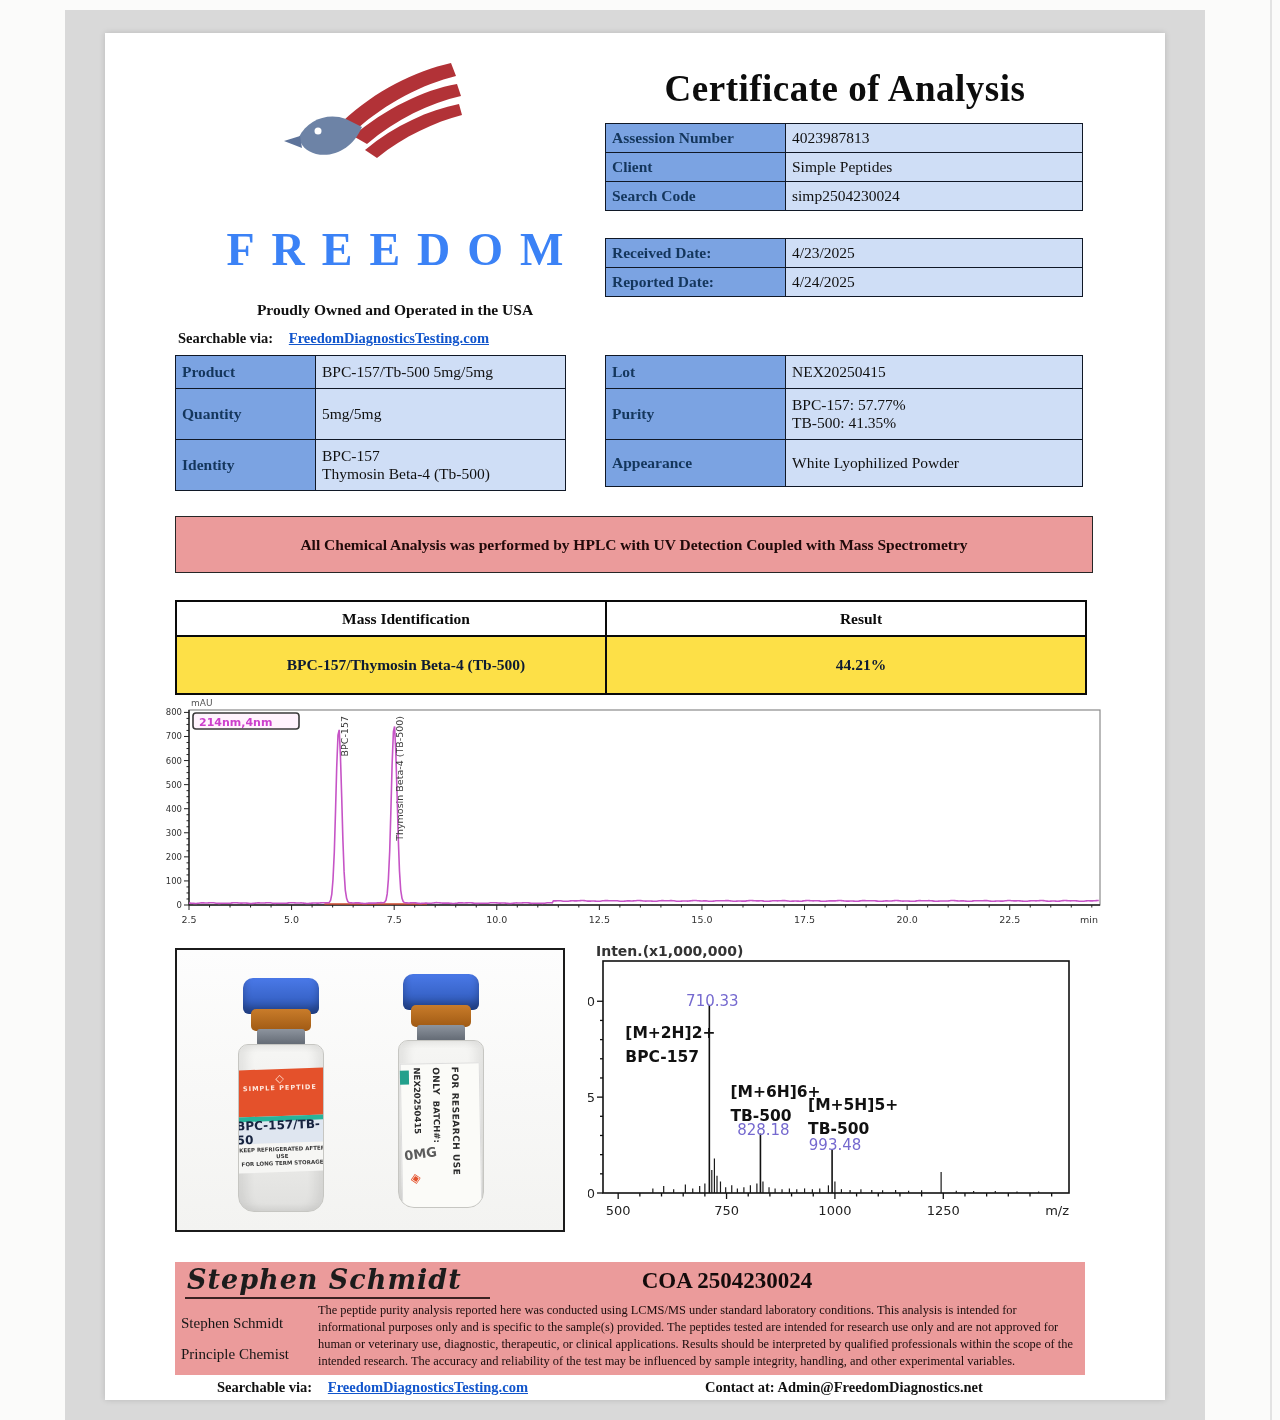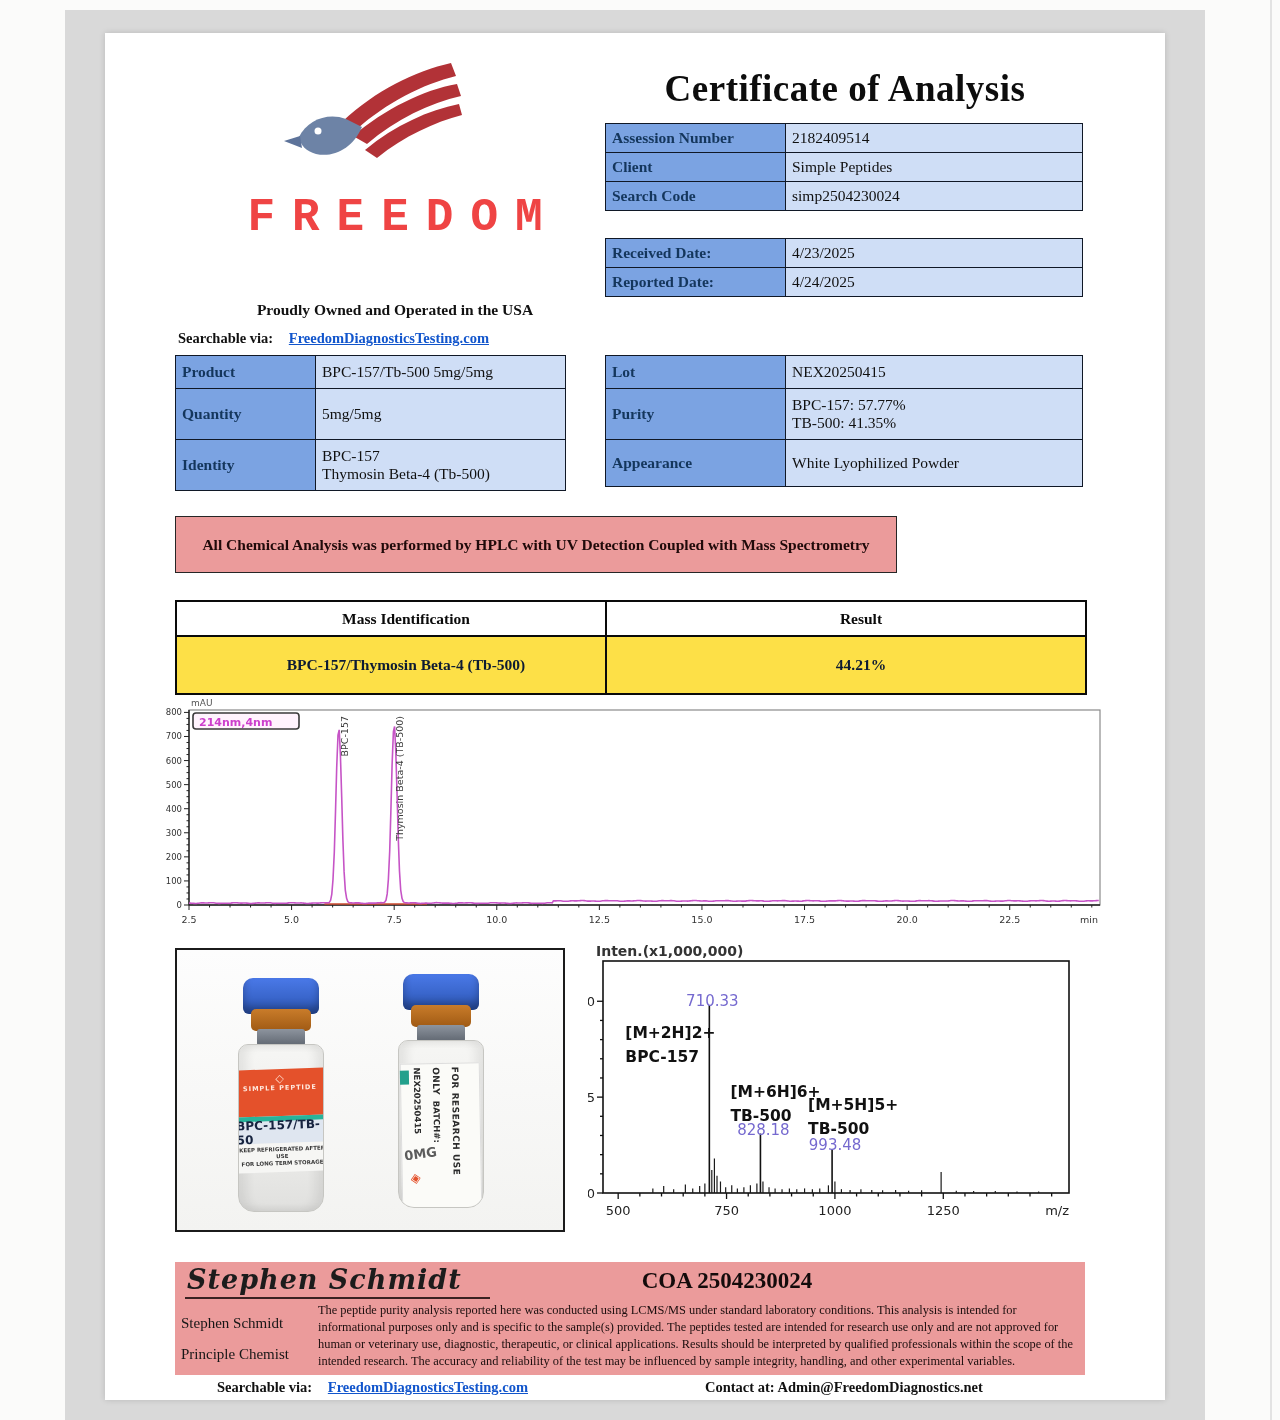--- a/index.html
+++ b/index.html
@@ -2,30 +2,30 @@
 <html><head>
 <meta charset="utf-8">
 <style>
   html,body{margin:0;padding:0;background:#fbfbfa;}
   #stage{position:relative;width:1280px;height:1420px;overflow:hidden;font-family:"Liberation Serif",serif;}
   .frame{position:absolute;left:65px;top:10px;width:1140px;height:1410px;background:#d9d9d9;}
   .edge-line{position:absolute;right:8px;top:0;width:2px;height:1420px;background:#e3e3e3;}
   #page{position:absolute;left:105px;top:33px;width:1060px;height:1367px;background:#ffffff;box-shadow:0 0 6px rgba(0,0,0,.15);}
   .abs{position:absolute;}
   .title{left:500px;top:34px;width:480px;text-align:center;font-size:37px;font-weight:bold;color:#0d0d0d;letter-spacing:.5px;}
-  .brand{left:70px;top:159px;width:440px;text-align:center;font-family:Liberation Mono, monospace;font-weight:bold;font-size:46px;color:#ef4444;letter-spacing:17px;text-indent:17px;}
+  .brand{left:70px;top:190px;width:440px;text-align:center;font-family:Liberation Serif, serif;font-weight:bold;font-size:46px;color:#3b82f6;letter-spacing:17px;text-indent:17px;}
   .brand-sub{left:70px;top:232px;width:440px;text-align:center;font-family:"DejaVu Sans",sans-serif;font-weight:bold;font-size:16px;color:#92a1bc;letter-spacing:10px;text-indent:10px;}
   .tagline{left:70px;top:268px;width:440px;text-align:center;font-weight:bold;font-size:15.5px;color:#111;}
   .search-line{left:73px;top:297px;width:460px;font-weight:bold;font-size:14.5px;color:#111;}
   a.doclink{color:#1155cc;text-decoration:underline;cursor:pointer;font-weight:bold;margin-left:12px;}
   table.coa{border-collapse:collapse;table-layout:fixed;position:absolute;border-radius:8px;}
   table.coa td{border:1.6px solid #101826;padding:2px 6px;font-size:15.5px;vertical-align:middle;}
   td.lbl{background:#7ba3e2;font-weight:bold;color:#14365c;}
   td.val{background:#cfdef6;color:#101010;white-space:pre-line;}
-  .banner{left:70px;top:483px;width:722px;height:57px;background:#eb9b9b;border:1.6px solid #262626;display:flex;align-items:center;justify-content:center;box-sizing:border-box;}
+  .banner{left:70px;top:483px;width:918px;height:57px;background:#eb9b9b;border:1.6px solid #262626;display:flex;align-items:center;justify-content:center;box-sizing:border-box;}
   .banner span{font-weight:bold;font-size:15.5px;color:#200a0a;}
   table.mass{left:70px;top:567px;width:910px;}
   table.mass td{border:2px solid #0a0a0a;text-align:center;padding-left:36px;}
   td.mass-h{background:#ffffff;font-weight:bold;font-size:15.5px;height:29px;color:#0a0a0a;}
   td.mass-v{background:#fde047;font-weight:bold;font-size:21.5px;height:52px;color:#0d1b33;}
   #chromatogram{left:58px;top:664px;width:940px;height:272px;}
   #vialbox{left:70px;top:915px;width:390px;height:284px;border:2px solid #1b1b1b;background:linear-gradient(180deg,#fdfdfd,#f3f3f1);box-sizing:border-box;}
   #spectrum{left:483px;top:910px;width:502px;height:300px;}
   .vial{position:absolute;width:104px;height:240px;}
   .cap{position:absolute;left:14px;top:0;width:76px;height:36px;background:linear-gradient(180deg,#4a79e8,#2c56b4);border-radius:10px 10px 6px 6px;box-shadow:inset 0 -7px 8px rgba(0,0,0,.3);}
@@ -83,21 +83,21 @@
     </div>
 
     <table class="coa" style="left:500px;top:90px;width:477px;">
       <colgroup>
           <col style="width:180px">
           <col style="width:297px">
         </colgroup>
       <tbody>
           <tr>
             <td class="lbl" style="height:24px">Assession Number</td>
-            <td class="val">2182409514</td>
+            <td class="val">4023987813</td>
           </tr>
       <tr>
             <td class="lbl" style="height:24px">Client</td>
             <td class="val">Simple Peptides</td>
           </tr>
       <tr>
             <td class="lbl" style="height:24px">Search Code</td>
             <td class="val">simp2504230024</td>
           </tr>
     </tbody>

